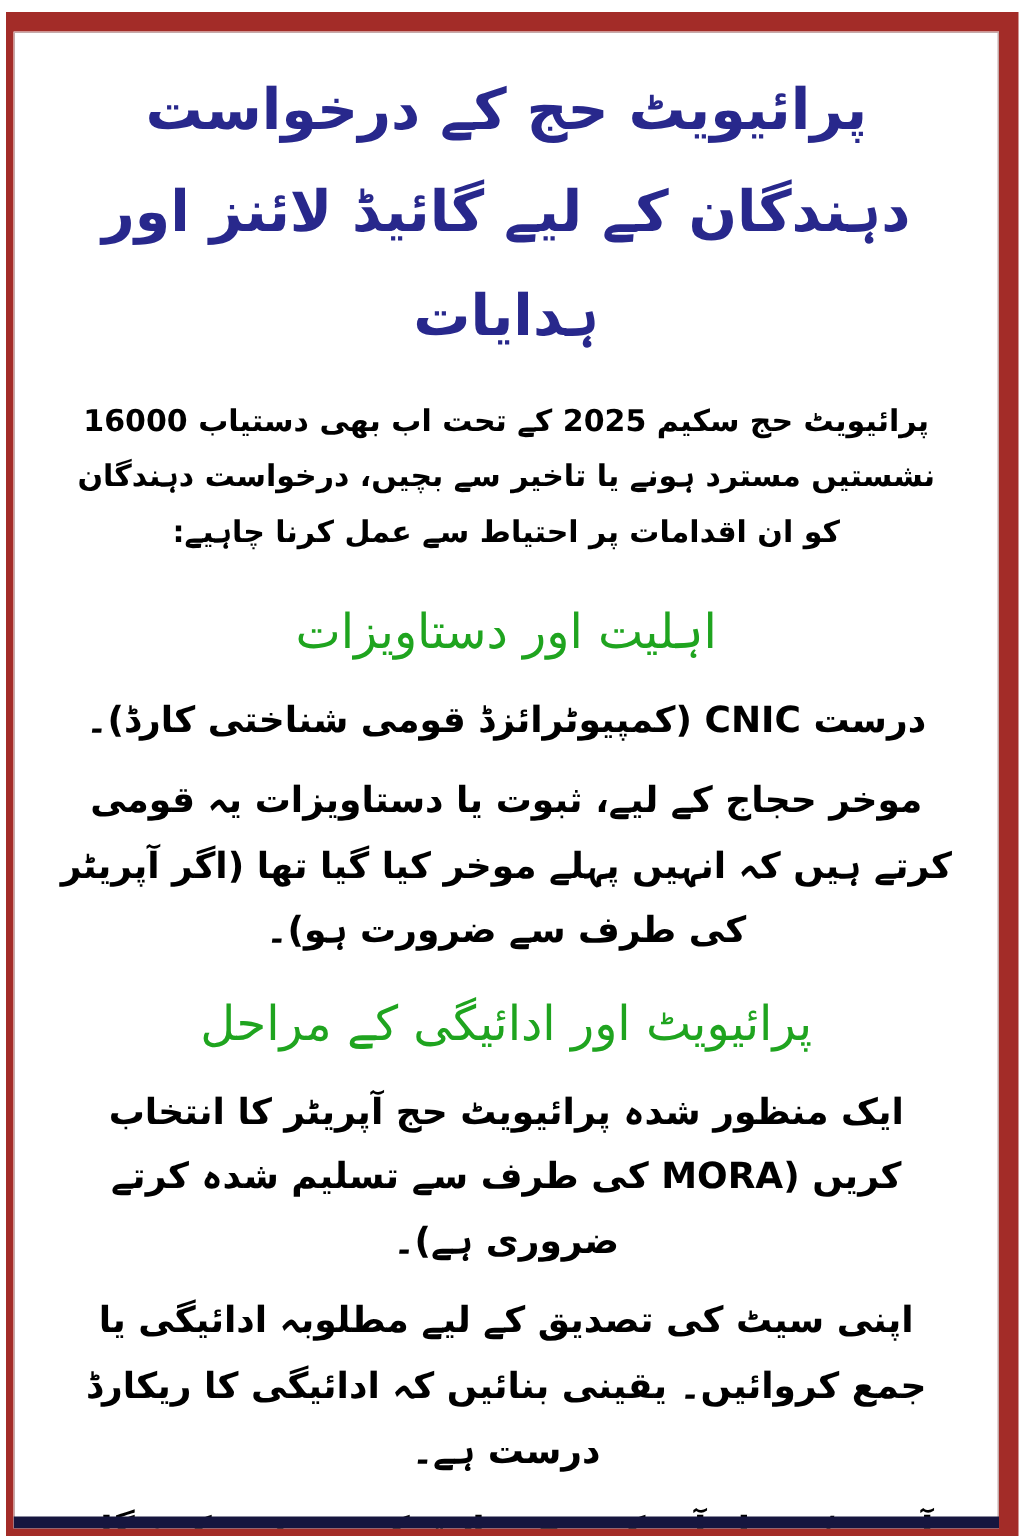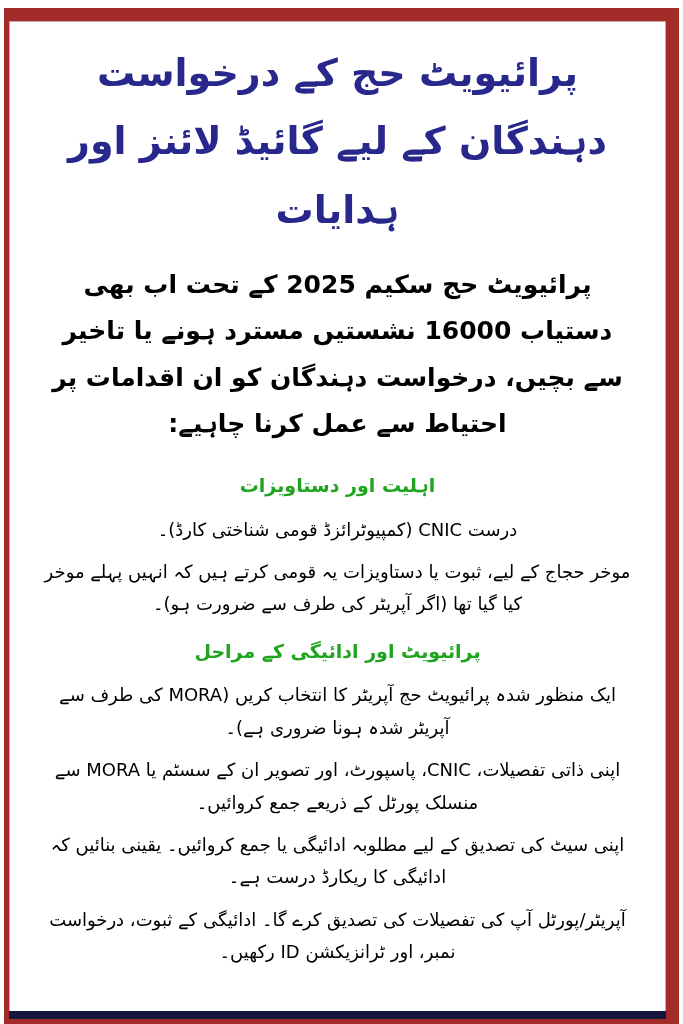--- a/index.html
+++ b/index.html
@@ -34,35 +34,35 @@
     color: var(--body-text);
   }
   .poster-title {
     color: var(--title-navy);
     font-size: 38px;
     font-weight: 700;
     line-height: 1.8;
     margin: 4px 0 10px 0;
   }
   .intro {
-    font-size: 25px;
+    font-size: 20px;
     font-weight: 600;
     line-height: 1.85;
     margin-bottom: 16px;
   }
   .section-heading {
     color: var(--heading-green);
-    font-size: 19px;
-    font-weight: 700;
+    font-size: 32px;
+    font-weight: 400;
     line-height: 1.5;
     margin: 8px 0 6px 0;
   }
   .guideline-item {
-    font-size: 18px;
-    font-weight: 400;
+    font-size: 24px;
+    font-weight: 700;
     line-height: 1.8;
     margin-bottom: 2px;
   }
   .bottom-divider {
     position: absolute;
     left: 0;
     right: 0;
     bottom: 0;
     height: 3px;
     background: var(--bottom-line);
@@ -78,20 +78,19 @@
 
     <p class="intro">پرائیویٹ حج سکیم 2025 کے تحت اب بھی دستیاب 16000 نشستیں مسترد ہونے یا تاخیر سے بچیں، درخواست دہندگان کو ان اقدامات پر احتیاط سے عمل کرنا چاہیے:</p>
 
     <h2 class="section-heading">اہلیت اور دستاویزات</h2>
 
     <p class="guideline-item">درست CNIC (کمپیوٹرائزڈ قومی شناختی کارڈ)۔</p>
     <p class="guideline-item">موخر حجاج کے لیے، ثبوت یا دستاویزات یہ قومی کرتے ہیں کہ انہیں پہلے موخر کیا گیا تھا (اگر آپریٹر کی طرف سے ضرورت ہو)۔</p>
 
     <h2 class="section-heading">پرائیویٹ اور ادائیگی کے مراحل</h2>
 
-    <p class="guideline-item">ایک منظور شدہ پرائیویٹ حج آپریٹر کا انتخاب کریں (MORA کی طرف سے آپریٹر شدہ ہونا ضروری ہے)۔</p>
-    <p class="guideline-item">اپنی ذاتی تفصیلات، CNIC، پاسپورٹ، اور تصویر ان کے سسٹم یا MORA سے منسلک پورٹل کے ذریعے جمع کروائیں۔</p>
+    <p class="guideline-item">ایک منظور شدہ پرائیویٹ حج آپریٹر کا انتخاب کریں (MORA کی طرف سے تسلیم شدہ کرتے ضروری ہے)۔</p>
     <p class="guideline-item">اپنی سیٹ کی تصدیق کے لیے مطلوبہ ادائیگی یا جمع کروائیں۔ یقینی بنائیں کہ ادائیگی کا ریکارڈ درست ہے۔</p>
     <p class="guideline-item">آپریٹر/پورٹل آپ کی تفصیلات کی تصدیق کرے گا۔ ادائیگی کے ثبوت، درخواست نمبر، اور ٹرانزیکشن ID رکھیں۔</p>
 
   </div>
   <div class="bottom-divider"></div>
 </div>
 
 </body></html>

